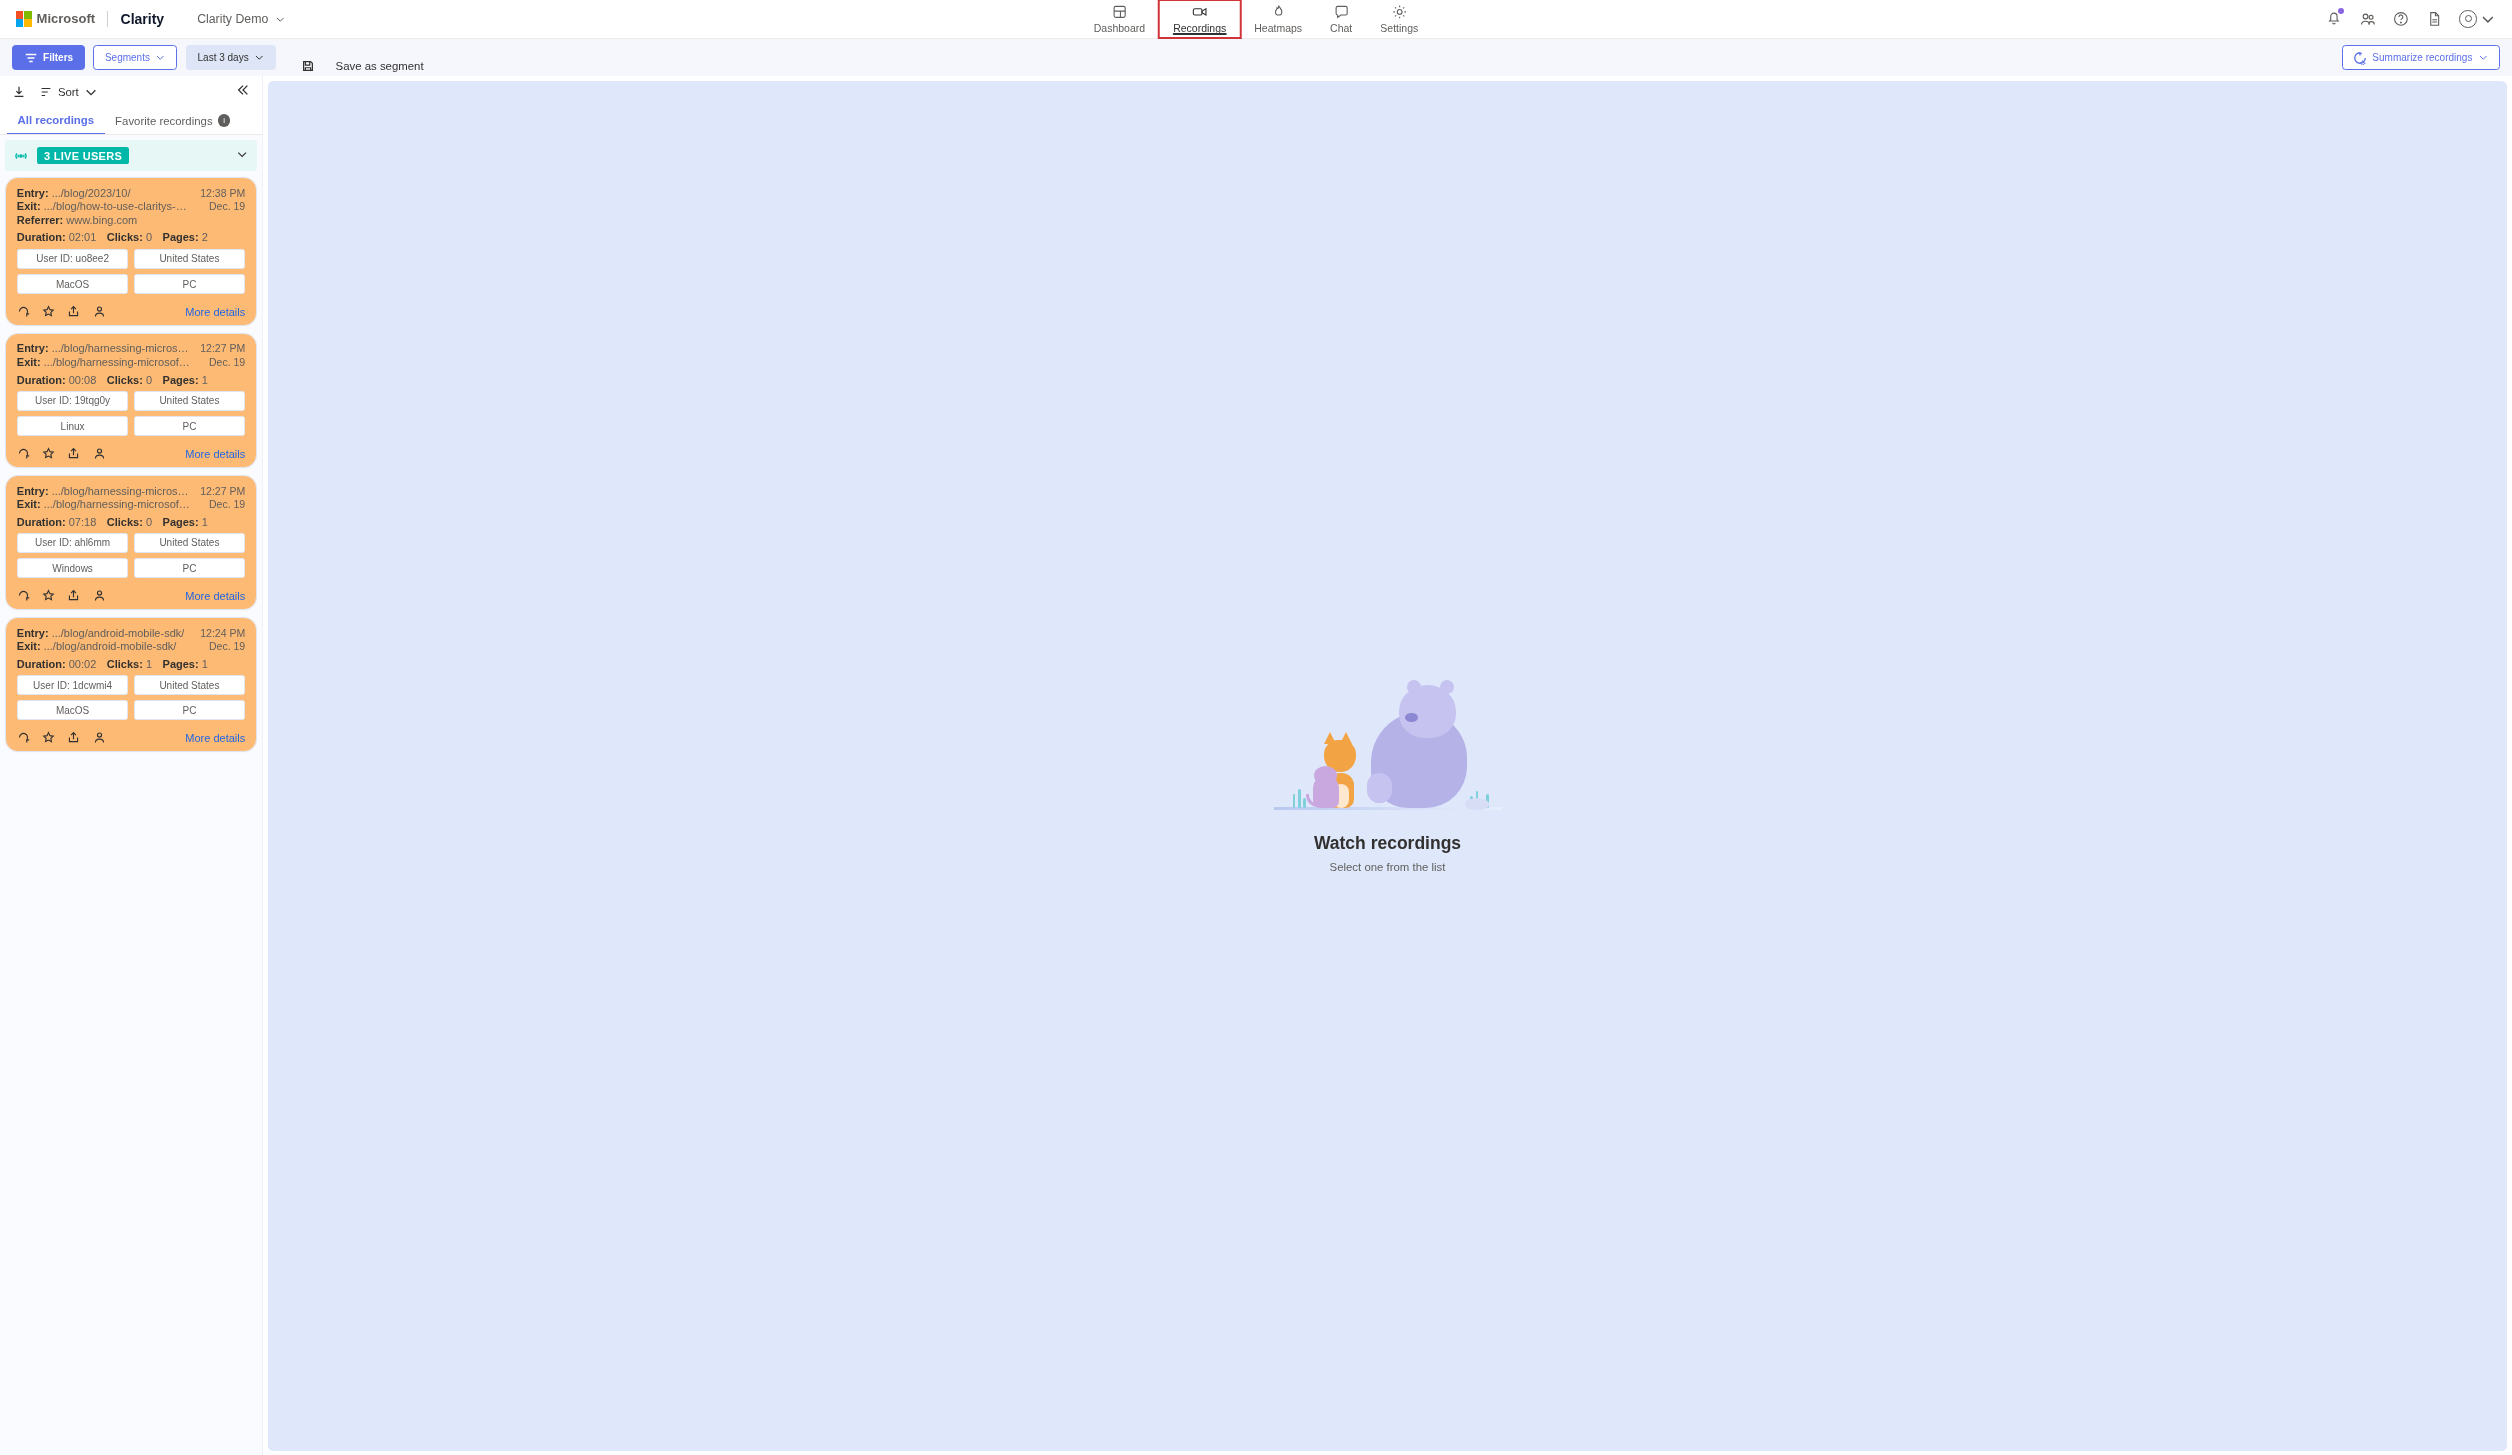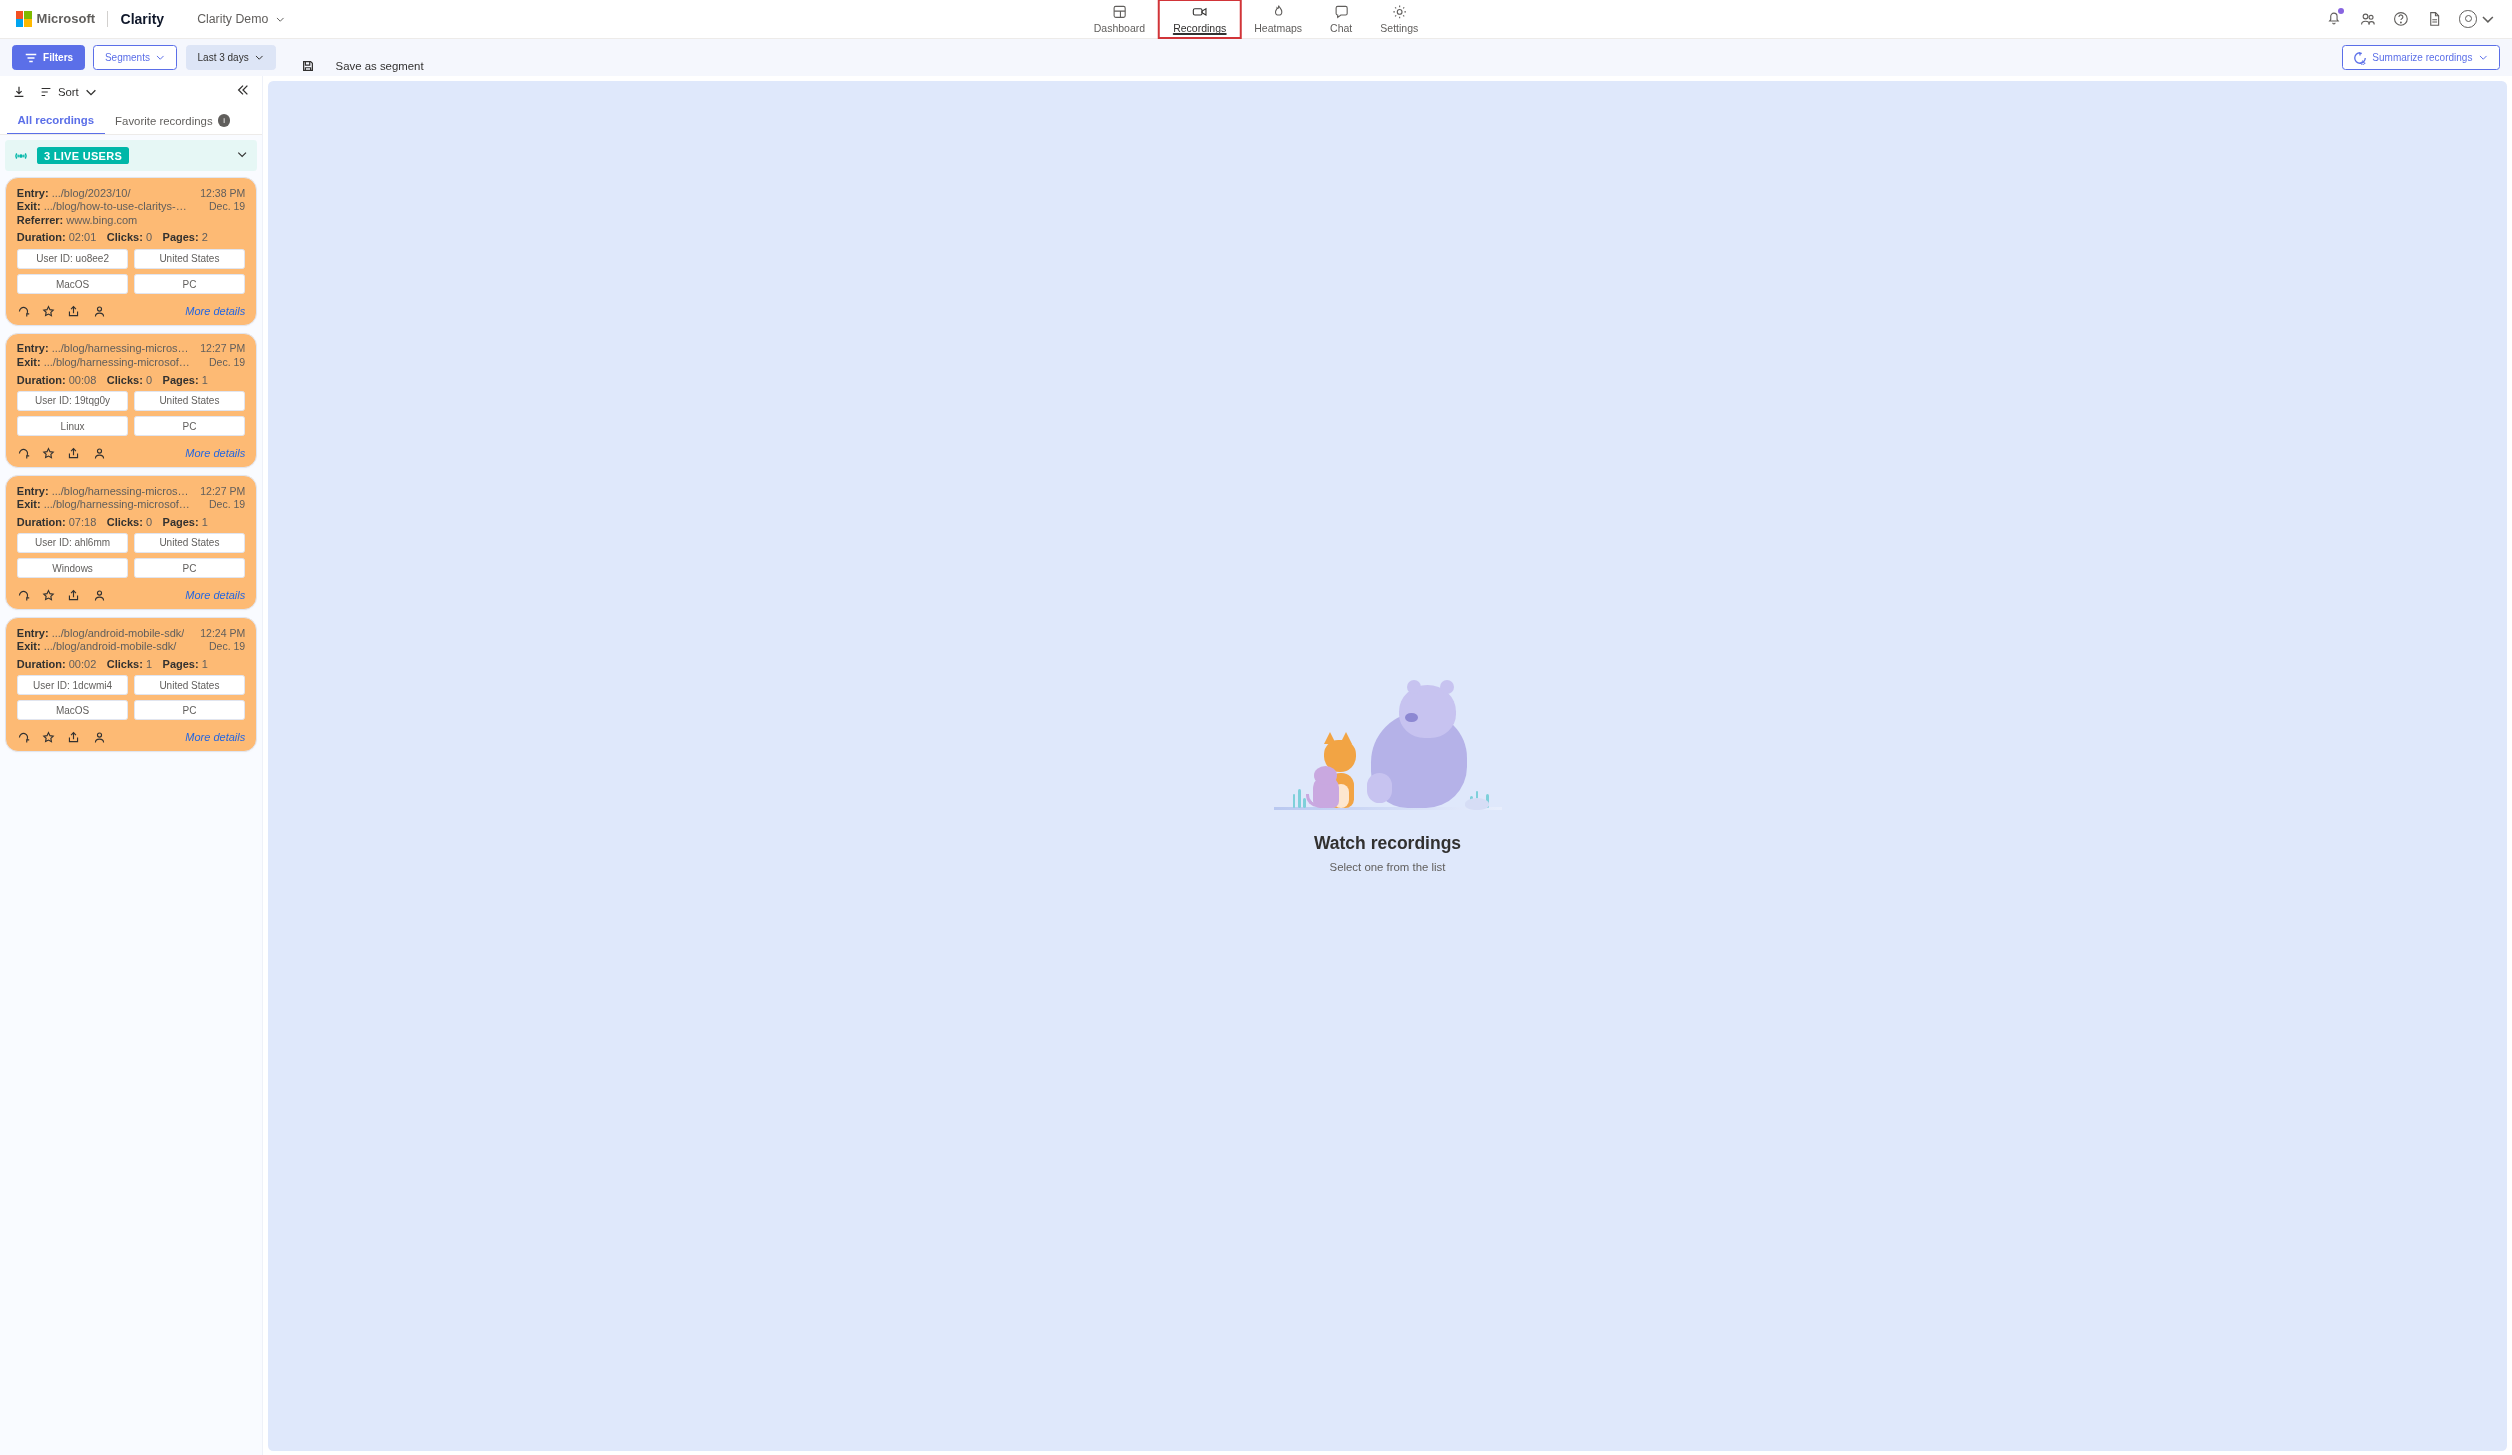--- a/index.html
+++ b/index.html
@@ -73,21 +73,21 @@
 
 .card { background:#fdba74; border:0.9px solid #e1e5ef; border-radius:13px; padding:8.8px 10.5px 7px; margin-bottom:7px; font-size:11px; box-shadow:0 0.9px 1.8px rgba(0,0,0,.02);}
 .card-row { display:flex; justify-content:space-between; margin-bottom:1.8px;}
 .card-line { color:#605e5c; white-space:nowrap; overflow:hidden; text-overflow:ellipsis; max-width:175px; margin-bottom:1.8px;}
 .card-line b { color:#323130; font-weight:600;}
 .card-ts { text-align:right; color:#605e5c; font-size:10.5px; line-height:1.3; flex-shrink:0;}
 .stat-row { display:flex; gap:10.5px; margin:3.5px 0 5.3px; font-size:11px; color:#323130;}
 .stat-row span { color:#605e5c;}
 .pill-grid { display:grid; grid-template-columns:1fr 1fr; gap:5.3px; margin:5.3px 0;}
 .pill { border:0.9px solid #e1e5ef; border-radius:2.6px; padding:3.5px 5.3px; text-align:center; font-size:10px; color:#605e5c; background:#fff;}
-.card-foot { display:flex; align-items:flex-start; gap:12.3px; padding-top:5.3px;font-style:italic;}
+.card-foot { display:flex; align-items:flex-end; gap:12.3px; padding-top:5.3px;}
 .card-foot svg { width:13px; height:13px; color:#323130; cursor:pointer;}
 .more-link { margin-left:auto; color:#2266e3; font-size:11px; cursor:pointer;}
 
 .content { flex:1; background:#dfe8fb; display:flex; flex-direction:column; align-items:center; justify-content:center; border-radius:5.3px; margin:5.3px;}
 .illus { width:228px; height:158px; position:relative; margin-bottom:15.8px;}
 .content h2 { font-size:17.5px; font-weight:600; color:#323130; margin-bottom:7px;}
 .content p { font-size:11.4px; color:#605e5c;}
 
 
 .ground{position:absolute;bottom:7px;left:0;right:0;height:3.5px;background:linear-gradient(90deg,#b9c8f0,#e8eefc);}

